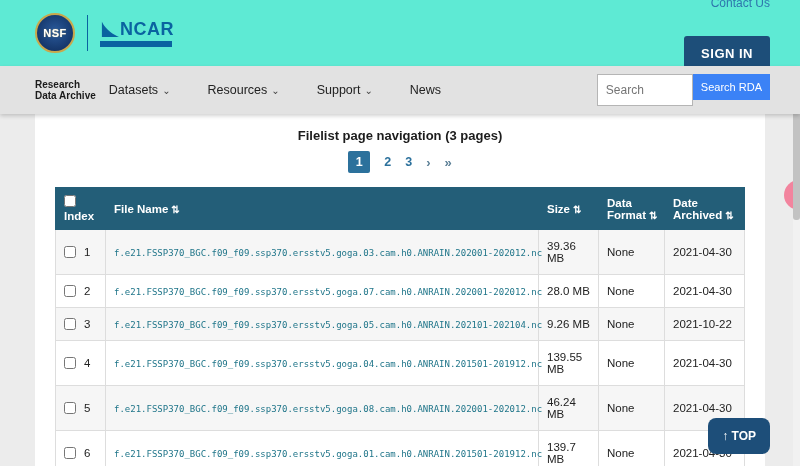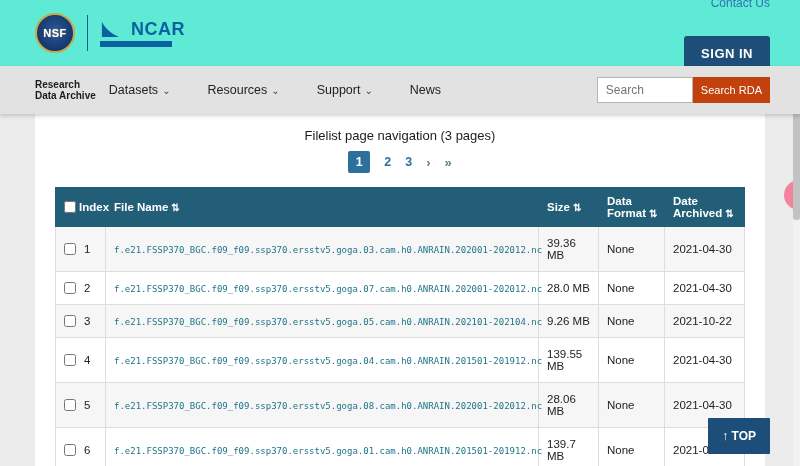--- a/index.html
+++ b/index.html
@@ -24,21 +24,21 @@
     width: 40px; height: 40px; border-radius: 50%;
     background: radial-gradient(circle at 50% 45%, #2a5a9c 0%, #15376b 70%);
     border: 2px solid #c9a84c;
     color: #ffffff; font-weight: bold; font-size: 11px;
     display: flex; align-items: center; justify-content: center;
     letter-spacing: .5px;
     text-shadow: 0 0 1px #c9a84c;
   }
   .logo-divider { width: 1px; height: 36px; background: #0a63a0; }
   .ncar-logo { display: flex; flex-direction: column; line-height: 1; }
-  .ncar-top { display: flex; align-items: flex-end; gap: 11px; }
+  .ncar-top { display: flex; align-items: flex-end; gap: 0; }
   .ncar-text { color: #0a63a0; font-weight: bold; font-size: 18px; letter-spacing: .5px; }
   .ncar-bar { margin-top: 3px; width: 72px; height: 6px; background: #0a63a0; }
   .header-right { margin-left: auto; display: flex; align-items: flex-end; gap: 26px; flex-direction: column; }
   .contact-link { color: #2e76ad; font-size: 12px; text-decoration: none; cursor: pointer; }
   .signin-btn {
     background: #1d4e79; color: #ffffff; border: none; cursor: pointer;
     font-family: "Liberation Sans", sans-serif;
     font-size: 13px; font-weight: bold; letter-spacing: .5px;
     padding: 10px 17px; border-radius: 3px;
   }
@@ -53,36 +53,36 @@
     box-shadow: 0 2px 4px rgba(0,0,0,.18);
     position: relative;
     z-index: 2;
   }
   .brand { font-weight: bold; font-size: 10px; color: #1c1c1c; line-height: 1.15; margin-right: 13px; }
   .nav-items { display: flex; gap: 37px; }
   .nav-item { font-size: 12.5px; color: #222; cursor: pointer; display: flex; align-items: center; gap: 4px; }
   .caret { font-size: 10px; color: #444; }
   .search-area { margin-left: auto; display: flex; align-items: stretch; }
   .search-input {
-    width: 96px; height: 26px; border: 1px solid #b5b5b5;
+    width: 96px; height: 32px; border: 1px solid #b5b5b5;
     padding: 0 8px; font-size: 12px; font-family: "Liberation Sans", sans-serif;
     background: #ffffff;
   }
   .search-btn {
-    background: #c2410c; color: #ffffff; border: none; cursor: pointer;
+    background: #3b82f6; color: #ffffff; border: none; cursor: pointer;
     font-family: "Liberation Sans", sans-serif;
     font-size: 11px; padding: 0 8px; height: 26px;
   }
 
   
   .content {
     width: 730px; margin: 0 auto; background: #ffffff;
     min-height: 380px; padding: 10px 20px 0;
   }
-  .pagenav-title { text-align: center; font-weight: normal; font-size: 13px; color: #1c1c1c; margin: 4px 0 8px; }
+  .pagenav-title { text-align: center; font-weight: bold; font-size: 13px; color: #1c1c1c; margin: 4px 0 8px; }
   .pagination { display: flex; justify-content: center; align-items: center; gap: 14px; font-size: 12.5px; margin-bottom: 14px; }
   .page-link { color: #2c719c; font-weight: bold; text-decoration: none; cursor: pointer; }
   .page-link.active {
     background: #2c719c; color: #ffffff;
     width: 22px; height: 22px; display: flex; align-items: center; justify-content: center;
     border-radius: 2px;
   }
   .page-chevron { color: #5b7f96; font-weight: bold; cursor: pointer; text-decoration: none; font-size: 13px; }
 
   
@@ -99,34 +99,34 @@
   thead .sort-icon { font-size: 10px; margin-left: 3px; cursor: pointer; }
   tbody td {
     border: 1px solid #dddddd; padding: 10px 8px; color: #222222;
     vertical-align: middle; word-wrap: break-word;
   }
   tbody tr:nth-child(odd) { background: #f6f6f6; }
   tbody tr:nth-child(even) { background: #ffffff; }
   .idx-cell { display: flex; align-items: center; gap: 8px; border: none; padding: 0; }
   td.index-td { padding: 10px 8px; }
   input[type="checkbox"] { width: 12px; height: 12px; cursor: pointer; }
-  .th-index-box { display: flex; flex-direction: row; gap: 3px; align-items: flex-start; }
+  .th-index-box { display: flex; flex-direction: column; gap: 3px; align-items: flex-start; }
   .file-link {
     font-family: "DejaVu Sans Mono", monospace;
     color: #21768a; font-size: 9px; text-decoration: none; cursor: pointer;
     white-space: nowrap;
   }
 
   
   .top-btn {
     position: absolute; right: 30px; bottom: 12px;
     background: #1d4e79; color: #ffffff; border: none; cursor: pointer;
     font-family: "Liberation Sans", sans-serif;
     font-size: 12px; font-weight: bold;
-    padding: 11px 14px; border-radius: 1px;
+    padding: 11px 14px; border-radius: 8px;
   }
   .feedback-circle {
     position: absolute; right: -14px; top: 180px;
     width: 30px; height: 30px; border-radius: 50%;
     background: #f2849e; cursor: pointer;
   }
   .scroll-track {
     position: absolute; right: 0; top: 110px; width: 7px; height: 356px;
     background: #f1f1f1;
   }
@@ -282,21 +282,21 @@
       </tr>
 
       <tr>
         <td class="index-td">
             <div class="idx-cell">
           <input type="checkbox" style="">
           <span>5</span>
             </div>
           </td>
         <td><a class="file-link">f.e21.FSSP370_BGC.f09_f09.ssp370.ersstv5.goga.08.cam.h0.ANRAIN.202001-202012.nc</a></td>
-        <td>28.06 MB</td>
+        <td>46.24 MB</td>
         <td>None</td>
         <td>2021-04-30</td>
       </tr>
 
       <tr>
         <td class="index-td">
             <div class="idx-cell">
           <input type="checkbox" style="">
           <span>6</span>
             </div>

